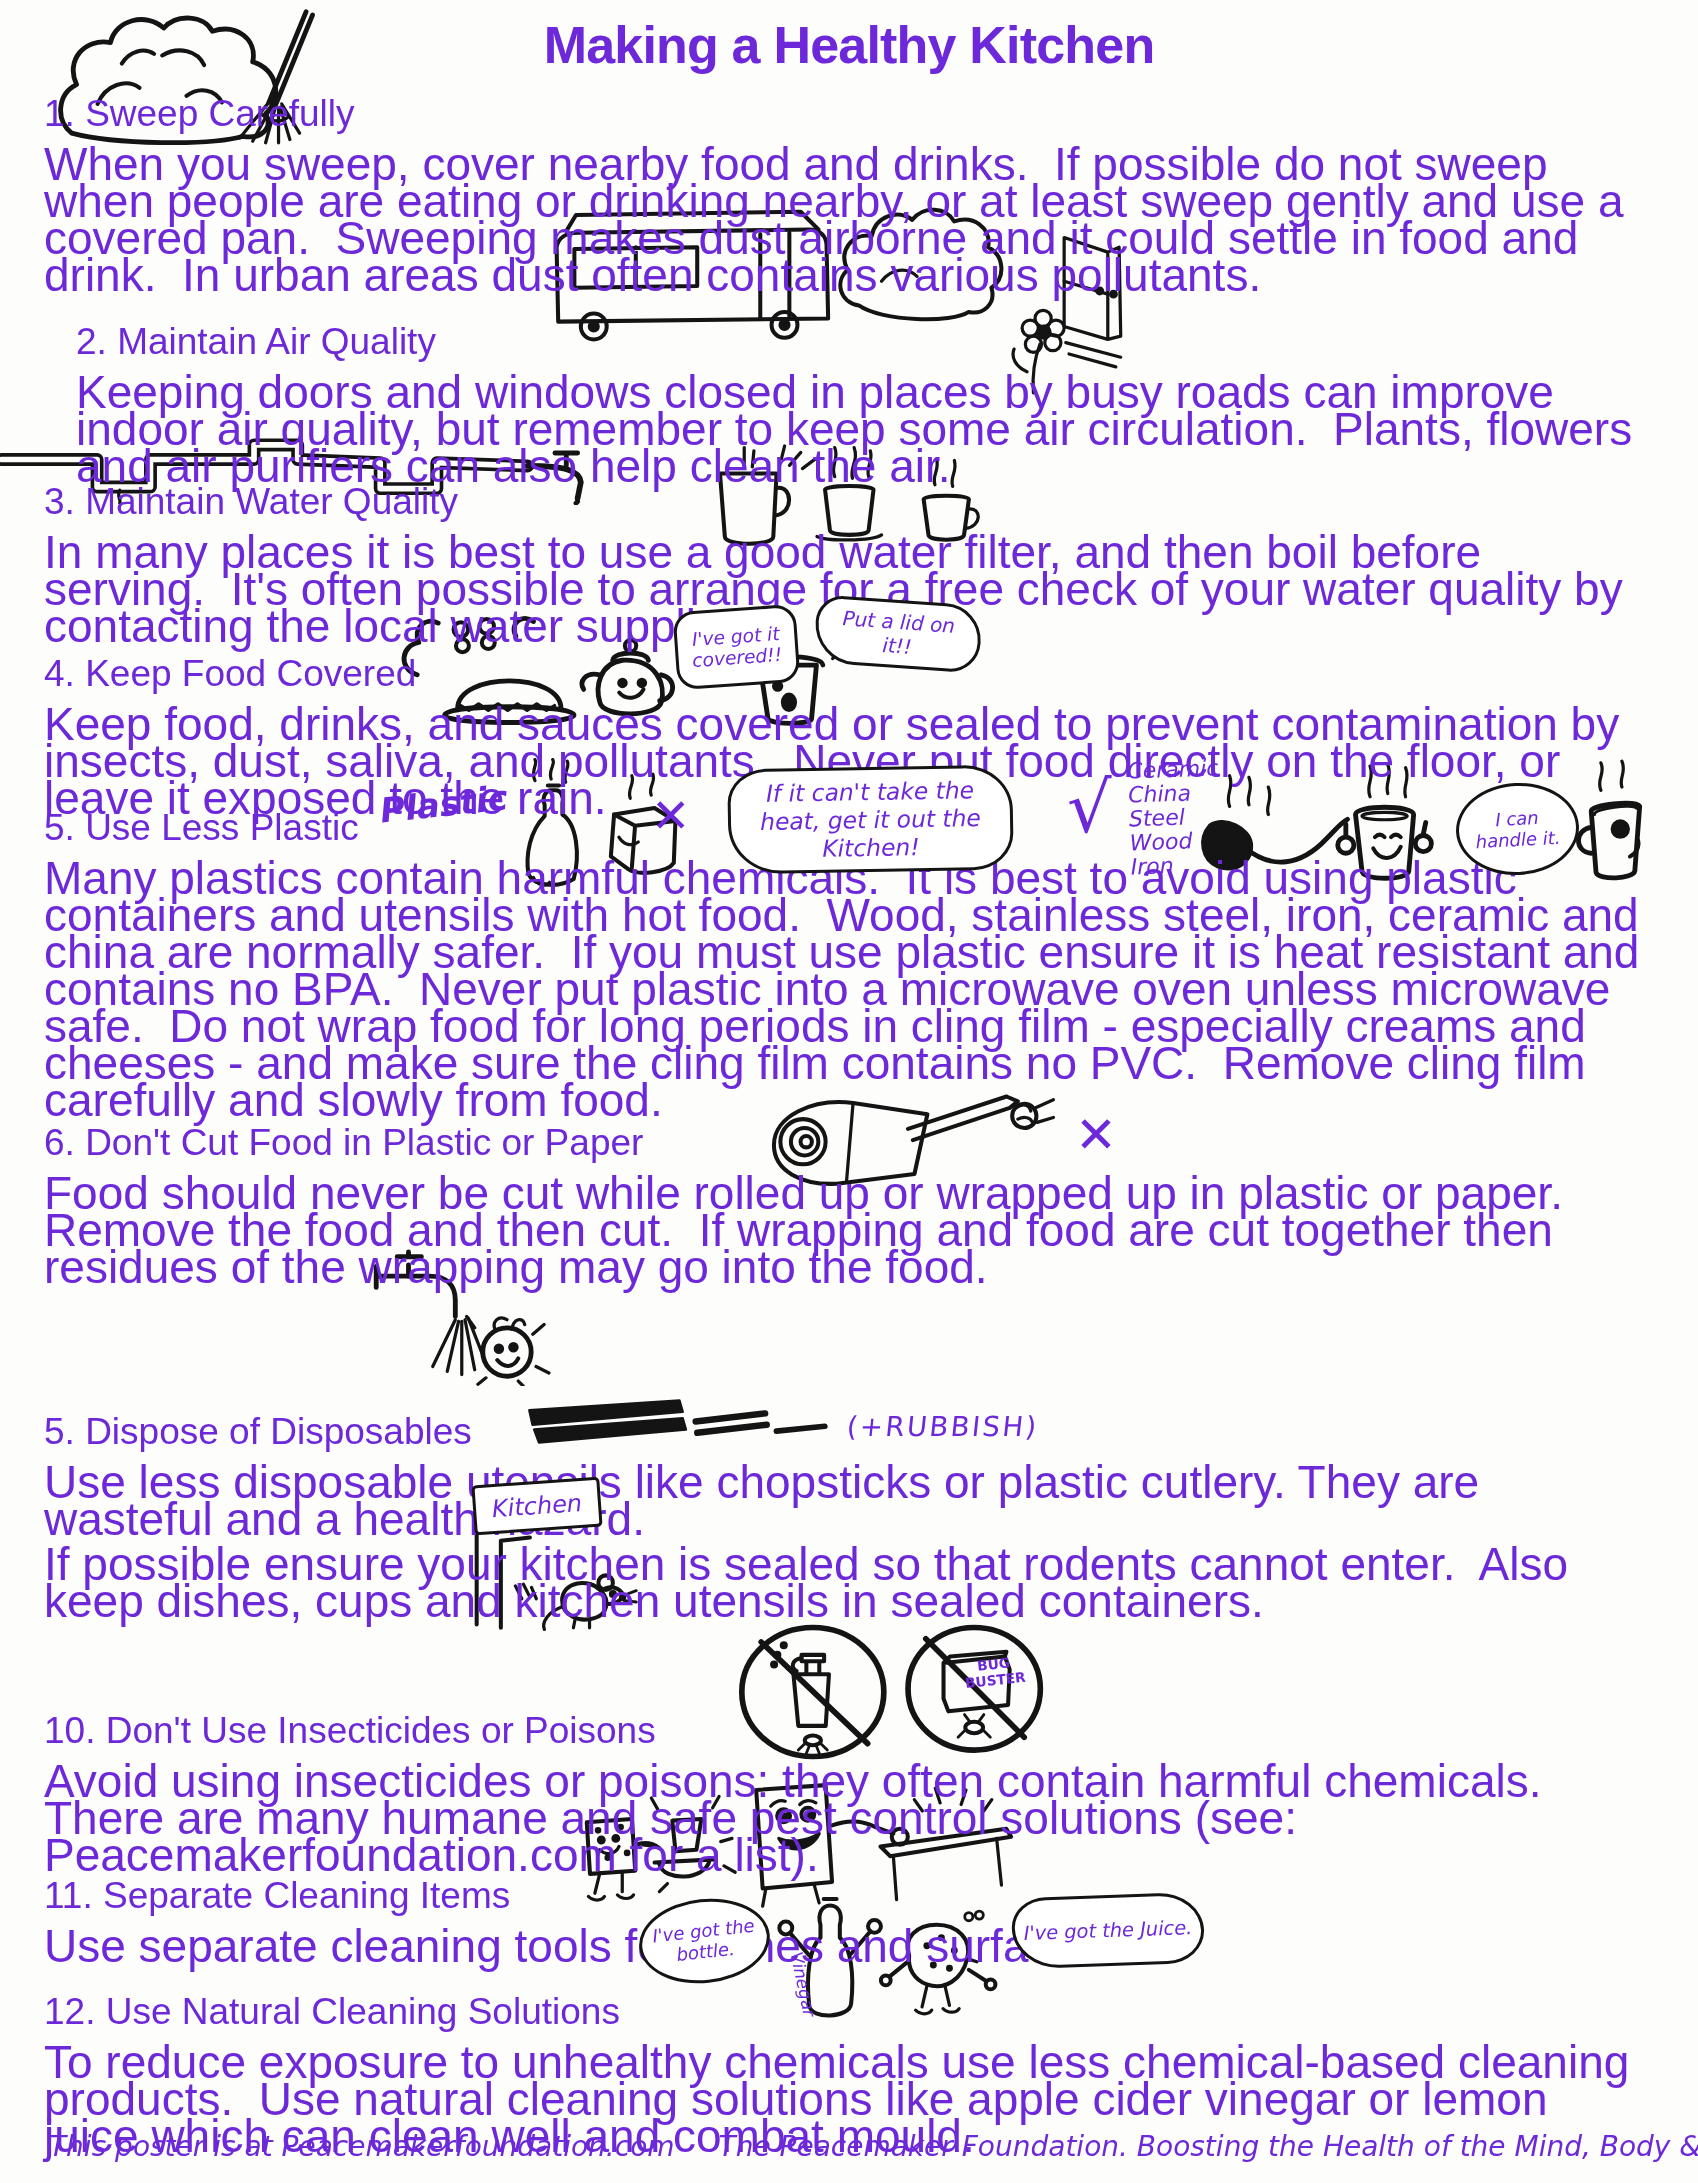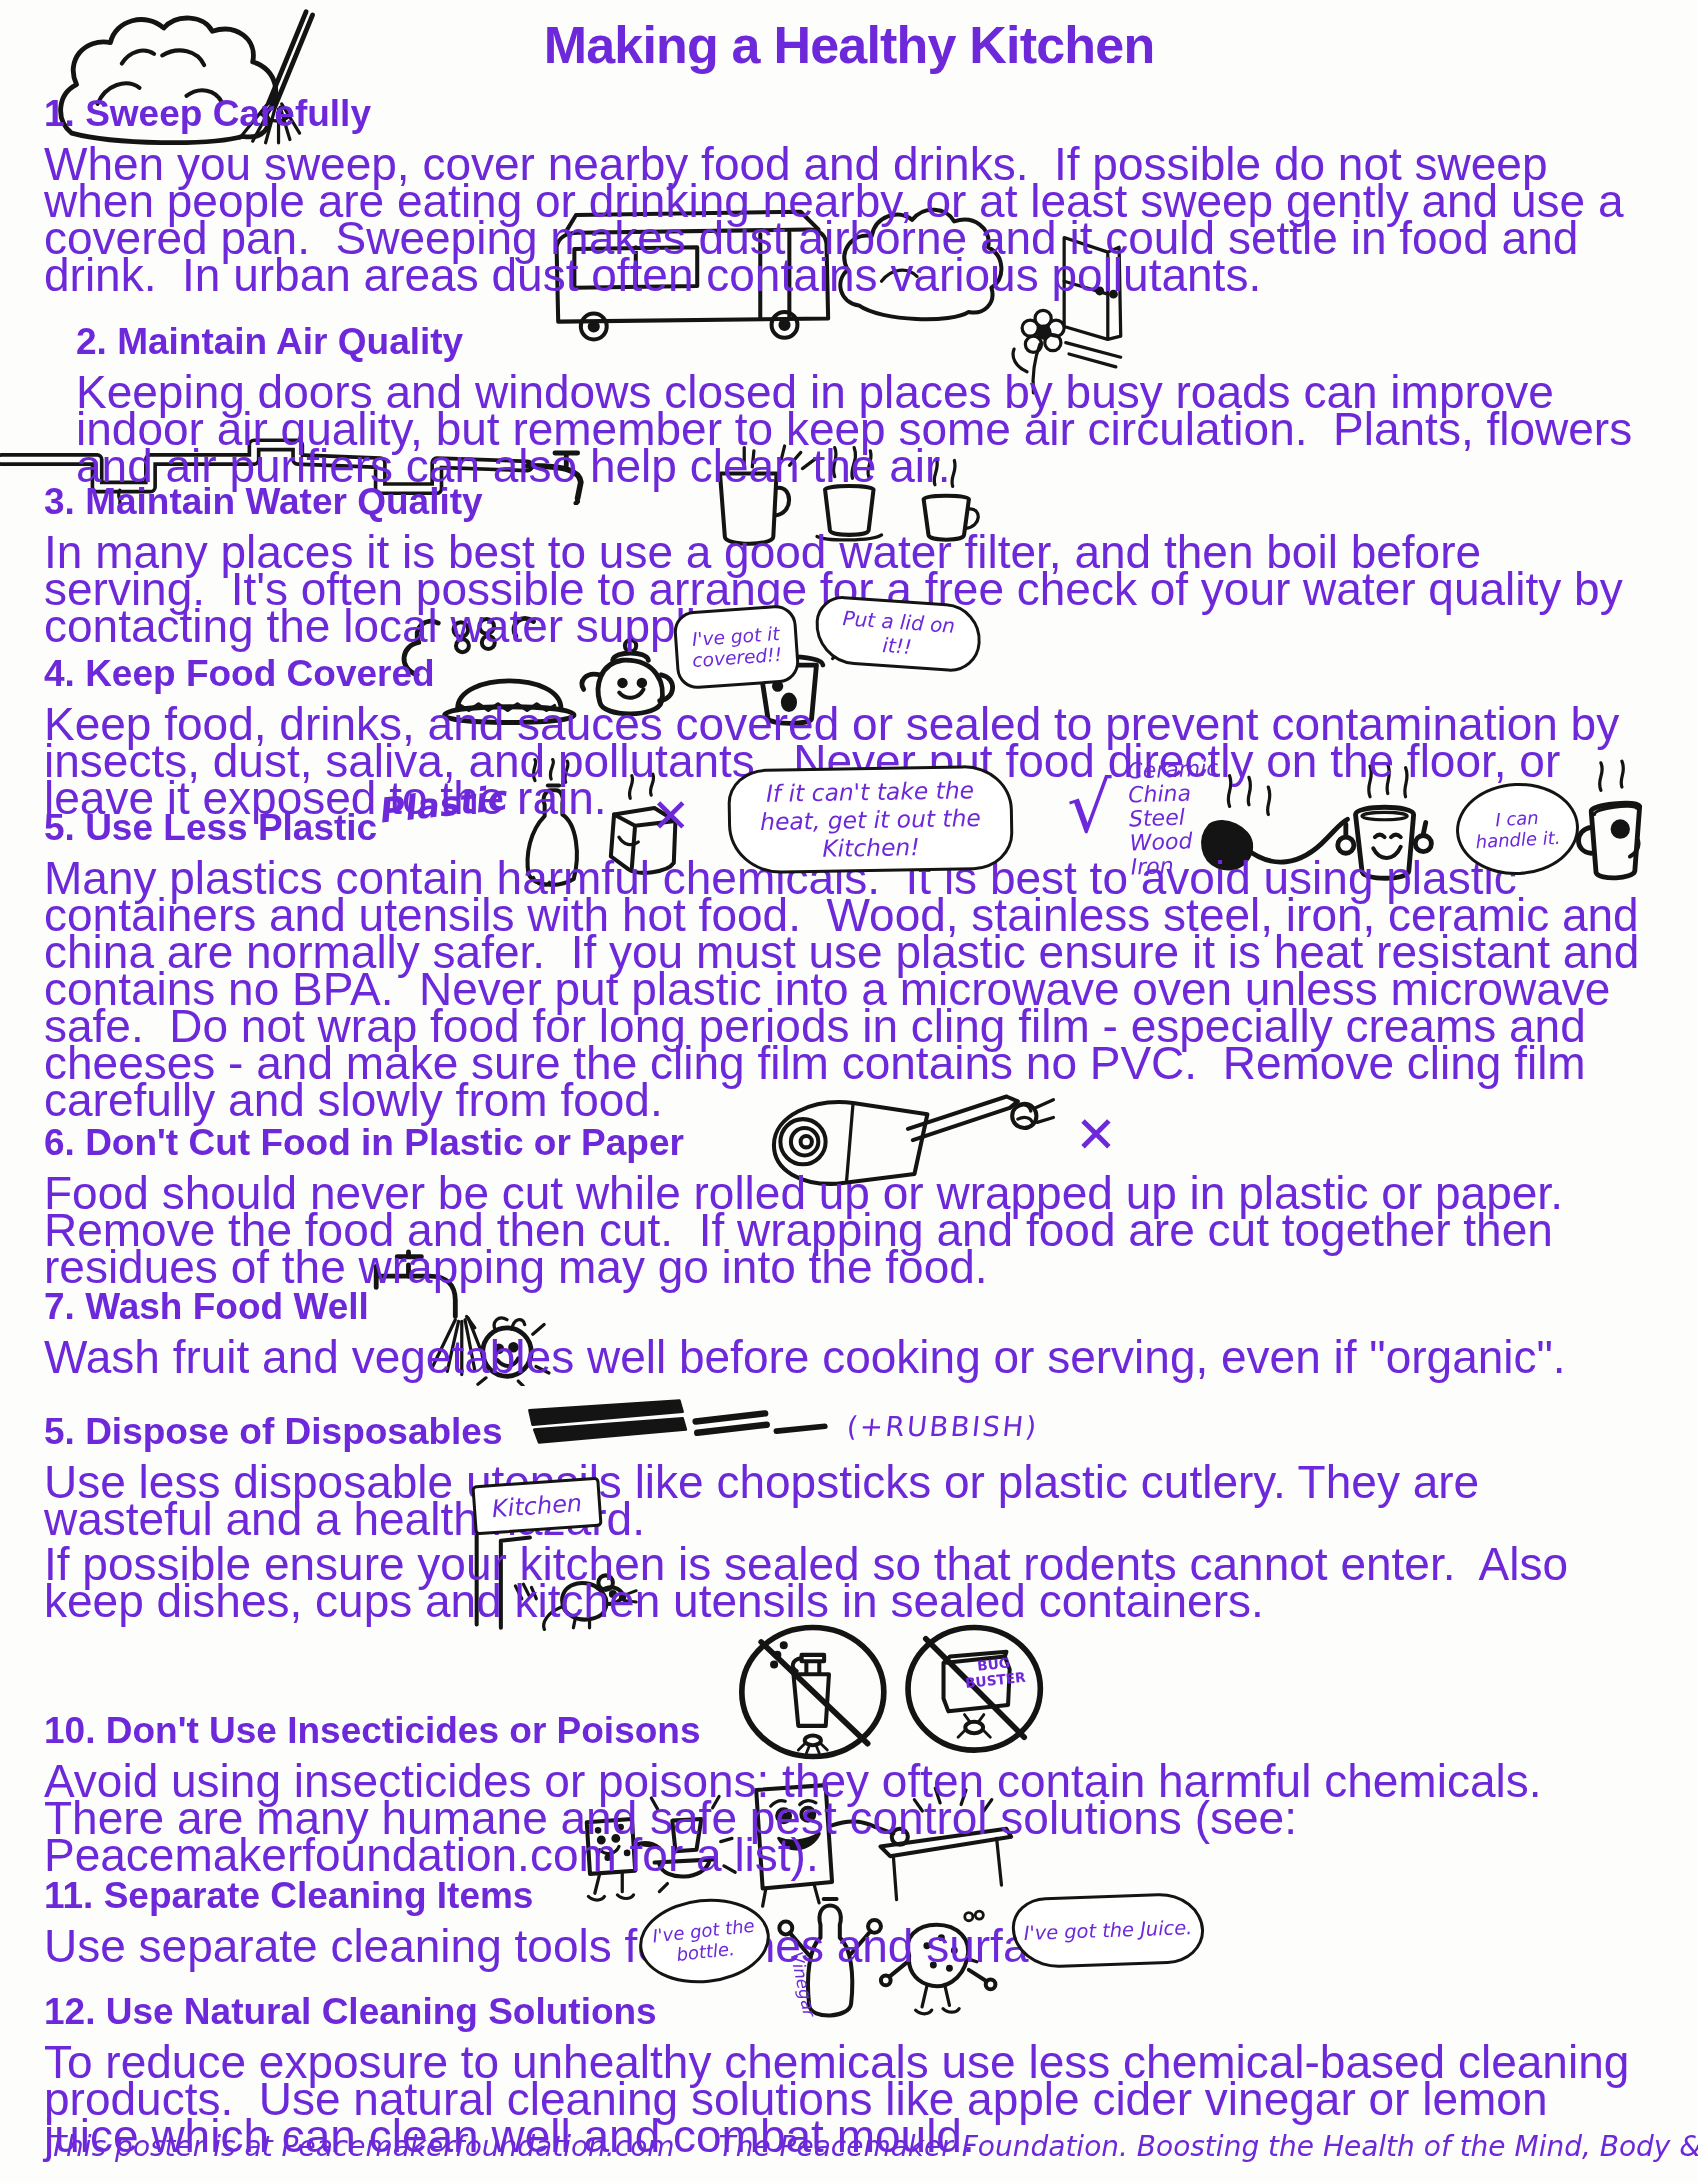--- a/index.html
+++ b/index.html
@@ -1,21 +1,21 @@
 <!DOCTYPE html>
 <html style="font-size:13px"><head>
 <meta charset="utf-8">
 <style>
   html,body{margin:0;padding:0;background:#ffffff;}
   .page{position:relative;width:1698px;height:2183px;background:#fdfdfc;color:#6d28d9;
         font-family:"Liberation Sans",sans-serif;overflow:hidden;}
   .title{position:absolute;top:14.6px;left:0;right:0;text-align:center;
          font-size:52px;font-weight:700;letter-spacing:-0.8px;z-index:2;}
   .sec{position:absolute;left:44px;width:1609px;z-index:2;}
-  .sec h2{margin:0;font-size:37px;font-weight:700;line-height:45px;display:inline-block;}
+  .sec h2{margin:0;font-size:37px;font-weight:400;line-height:45px;display:inline-block;}
   .sec p{margin:9.7px 0 0 0;font-size:46px;line-height:37px;white-space:pre-wrap;}
   .art{position:absolute;z-index:1;}
   .art svg{display:block;}
   .bubble{position:absolute;z-index:3;border:3.2px solid #141414;background:#fff;
           border-radius:21px;display:flex;align-items:center;justify-content:center;
           text-align:center;font-style:italic;font-family:"DejaVu Sans",sans-serif;
           padding:3.2px 8px;box-sizing:border-box;}
   .hw{position:absolute;z-index:3;font-family:"DejaVu Sans",sans-serif;font-style:italic;}
   .mark{position:absolute;z-index:3;font-weight:700;font-family:"DejaVu Sans",sans-serif;}
   .matlist div{font-size:22px;line-height:24px;font-style:italic;
@@ -365,24 +365,20 @@
   <section class="sec" style="top:805px;">
     <h2>5. Use Less Plastic</h2>
     <p>Many plastics contain harmful chemicals.  It is best to avoid using plastic containers and utensils with hot food.  Wood, stainless steel, iron, ceramic and china are normally safer.  If you must use plastic ensure it is heat resistant and contains no BPA.  Never put plastic into a microwave oven unless microwave safe.  Do not wrap food for long periods in cling film - especially creams and cheeses - and make sure the cling film contains no PVC.  Remove cling film carefully and slowly from food.</p>
   </section>
 
   <section class="sec" style="top:1120px;">
     <h2>6. Don't Cut Food in Plastic or Paper</h2>
     <p>Food should never be cut while rolled up or wrapped up in plastic or paper.  Remove the food and then cut.  If wrapping and food are cut together then residues of the wrapping may go into the food.</p>
   </section>
 
-  <section class="sec" style="top:1284px;">
-    <h2>7. Wash Food Well</h2>
-    <p>Wash fruit and vegetables well before cooking or serving, even if "organic".</p>
-  </section>
 
   <section class="sec" style="top:1409px;">
     <h2>5. Dispose of Disposables</h2>
     <p>Use less disposable utensils like chopsticks or plastic cutlery. They are wasteful and a health hazard.</p>
   </section>
 
   <section class="sec" style="top:1536px;">
     <p>If possible ensure your kitchen is sealed so that rodents cannot enter.  Also keep dishes, cups and kitchen utensils in sealed containers.</p>
   </section>
 

